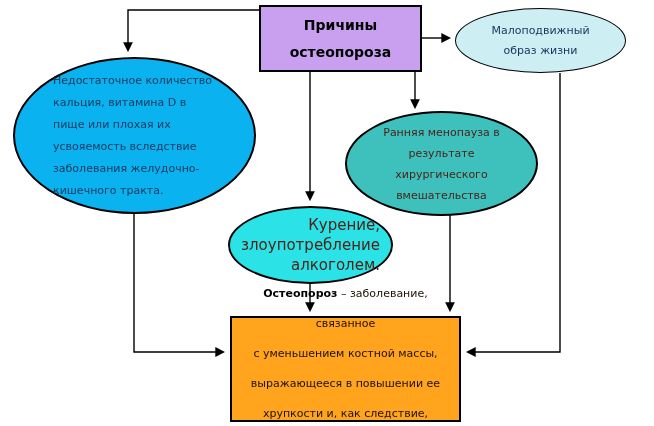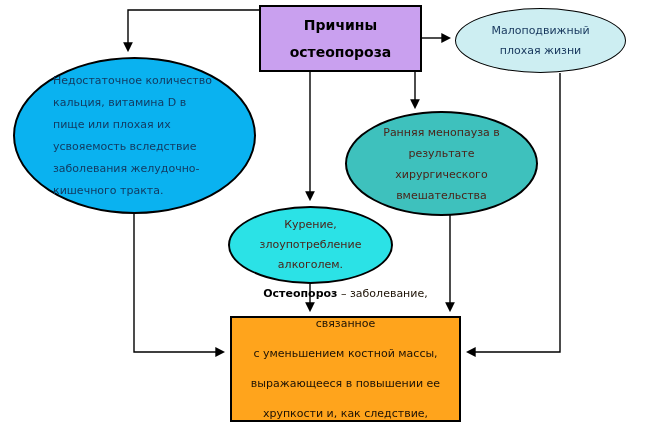--- a/index.html
+++ b/index.html
@@ -31,21 +31,21 @@
     justify-content:flex-start;text-align:left;padding-left:38px;
   }
   .menopause{
     left:345px;top:111px;width:193px;height:105px;
     background:var(--menopause_fill);border:2px solid var(--stroke);
     font-size:11px;color:var(--warm_text);line-height:21px;
   }
   .smoking{
     left:228px;top:206px;width:165px;height:78px;
     background:var(--smoking_fill);border:2px solid var(--stroke);
-    font-size:11px;color:var(--warm_text);line-height:20px;
+    font-size:15px;color:var(--warm_text);line-height:20px;text-align:right;
   }
   .definition{
     left:230px;top:316px;width:231px;height:106px;
     background:var(--definition_fill);border:2px solid var(--stroke);
     flex-direction:column;font-size:11px;color:var(--definition_text);
     line-height:30px;padding:0 3px;
   }
   .definition .term{font-weight:bold;color:#000000;}
   .def-rest{white-space:pre-line;}
 </style>
@@ -67,21 +67,21 @@
     <path d="M134,213 L134,352 L223,352" fill="none" stroke="#000000" stroke-width="1.4" marker-end="url(#arw)"></path>
     <path d="M310,284 L310,310" fill="none" stroke="#000000" stroke-width="1.4" marker-end="url(#arw)"></path>
     <path d="M450,215 L450,310" fill="none" stroke="#000000" stroke-width="1.4" marker-end="url(#arw)"></path>
     <path d="M560,73 L560,352 L468,352" fill="none" stroke="#000000" stroke-width="1.4" marker-end="url(#arw)"></path>
   </svg>
 
   <div class="shape title-box">Причины
 остеопороза</div>
 
   <div class="shape ellipse sedentary">Малоподвижный
-плохая жизни</div>
+образ жизни</div>
 
   <div class="shape ellipse calcium">Недостаточное количество
 кальция, витамина D в
 пище или плохая их
 усвояемость вследствие
 заболевания желудочно-
 кишечного тракта.</div>
 
   <div class="shape ellipse menopause">Ранняя менопауза в
 результате

